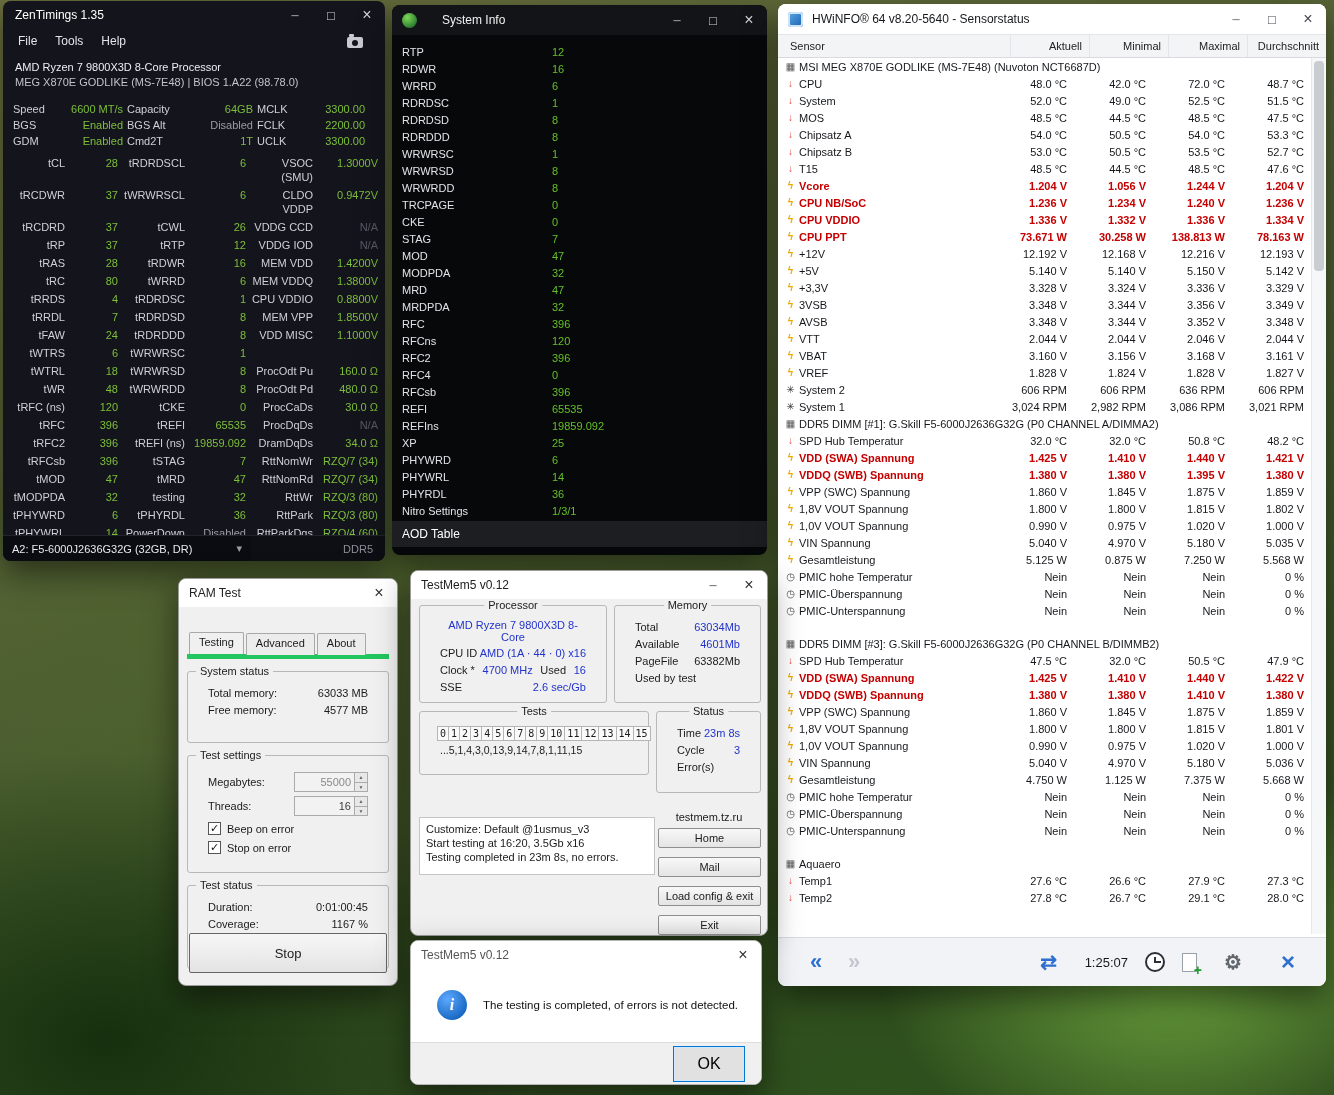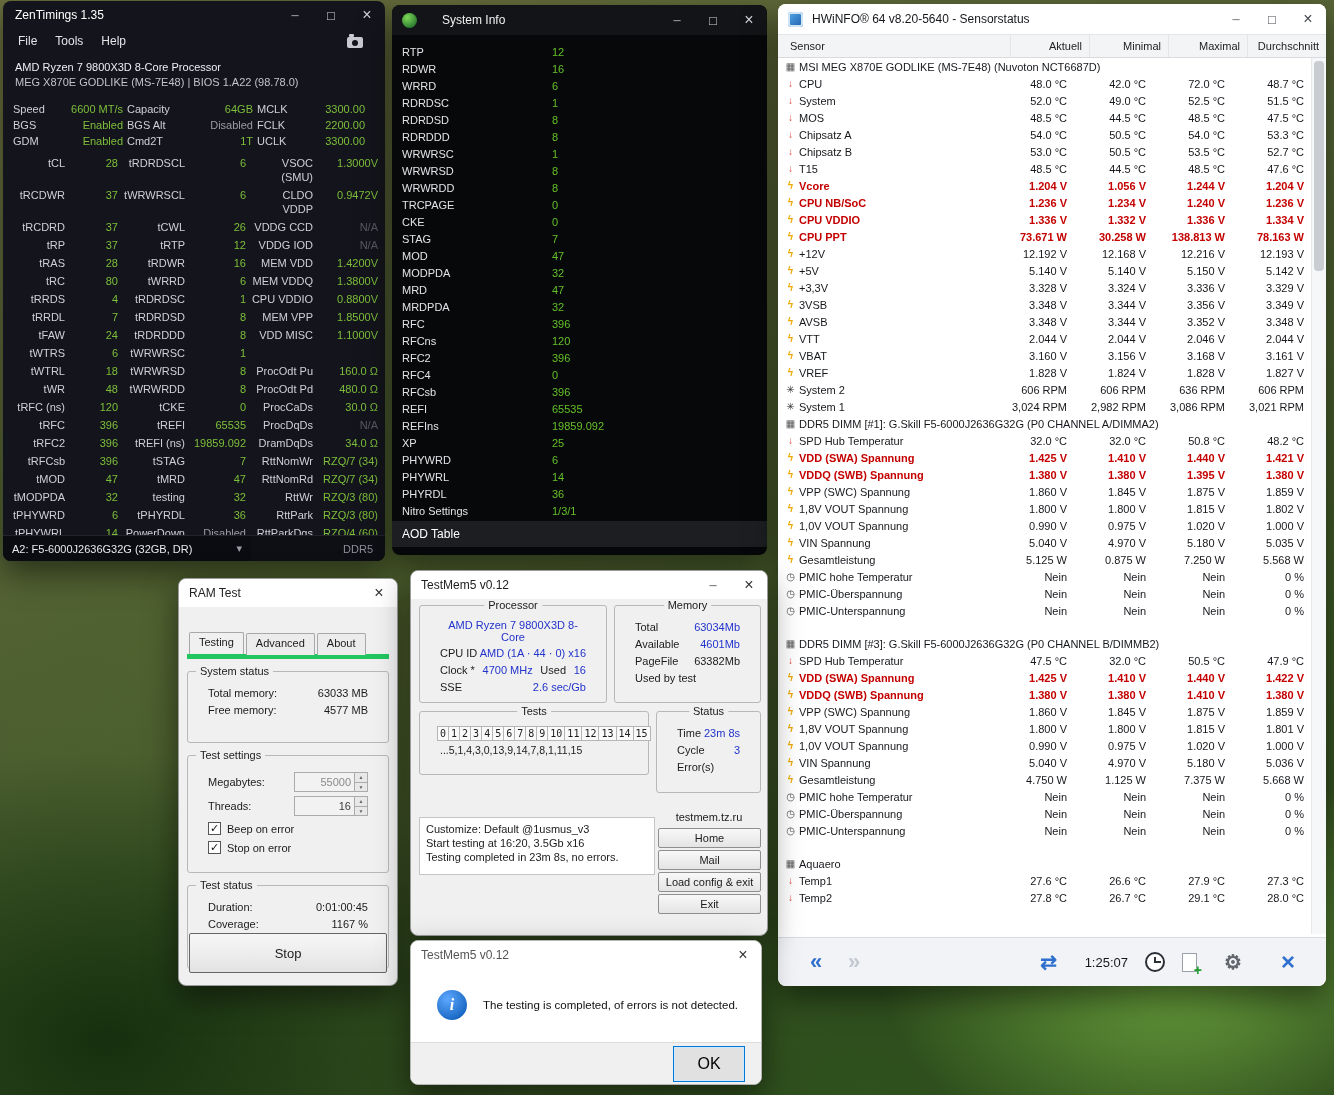--- a/index.html
+++ b/index.html
@@ -131,21 +131,21 @@
 .tm-proc{left:8px;top:34px;width:188px;height:98px}
 .tm-mem{left:203px;top:34px;width:147px;height:98px}
 .tm-tests{left:8px;top:140px;width:230px;height:64px}
 .tm-status{left:245px;top:140px;width:105px;height:82px}
 .tm-cpuname{text-align:center;margin:1px 0 4px}
 .tm-cells{display:flex;margin:2px 0 3px}
 .tm-cell{border:1px solid #b5b5b5;margin-left:-1px;padding:1px 2px;font-size:10px;background:#fafafa;font-family:"DejaVu Sans Mono",monospace}
 .tm-seq{font-size:10.5px;margin-left:2px}
 .tm-log{position:absolute;left:8px;top:246px;width:236px;height:58px;background:#fff;border:1px solid #c5c5c5;padding:4px 6px;line-height:14px;font-size:11px}
 .tm-site{position:absolute;left:245px;top:240px;width:106px;text-align:center}
-.tm-btns{position:absolute;left:247px;top:257px;width:103px;display:flex;flex-direction:column;gap:2px}
+.tm-btns{position:absolute;left:247px;top:257px;width:103px;display:flex;flex-direction:column;gap:9px}
 .tm-btn{height:20px;border:1px solid #8f8f8f;border-radius:2px;background:linear-gradient(#f8f8f8,#e4e4e4);display:flex;align-items:center;justify-content:center}
 
 
 .dlg{left:410px;top:940px;width:352px;height:145px;background:#fff;border:1px solid #b5b5b5}
 .dlg .ttl{color:#555}
 .dlg-body{position:absolute;top:26px;left:0;right:0;bottom:42px;display:flex;align-items:center;padding-left:26px;gap:16px}
 .dlg-icon{width:30px;height:30px;border-radius:50%;background:radial-gradient(circle at 35% 30%,#5ea8ff,#1565c0 78%);color:#fff;display:flex;align-items:center;justify-content:center;font:italic bold 16px "Liberation Serif",serif}
 .dlg-msg{font-size:11.5px;color:#111}
 .dlg-footer{position:absolute;left:0;right:0;bottom:0;height:42px;background:#f0f0f0;border-top:1px solid #ddd;display:flex;align-items:center;justify-content:flex-end;padding-right:16px}
 .dlg-ok{width:72px;height:36px;background:#e1e1e1;border:1px solid #0078d7;box-shadow:inset 0 0 0 1px #cfe8ff;display:flex;align-items:center;justify-content:center}

